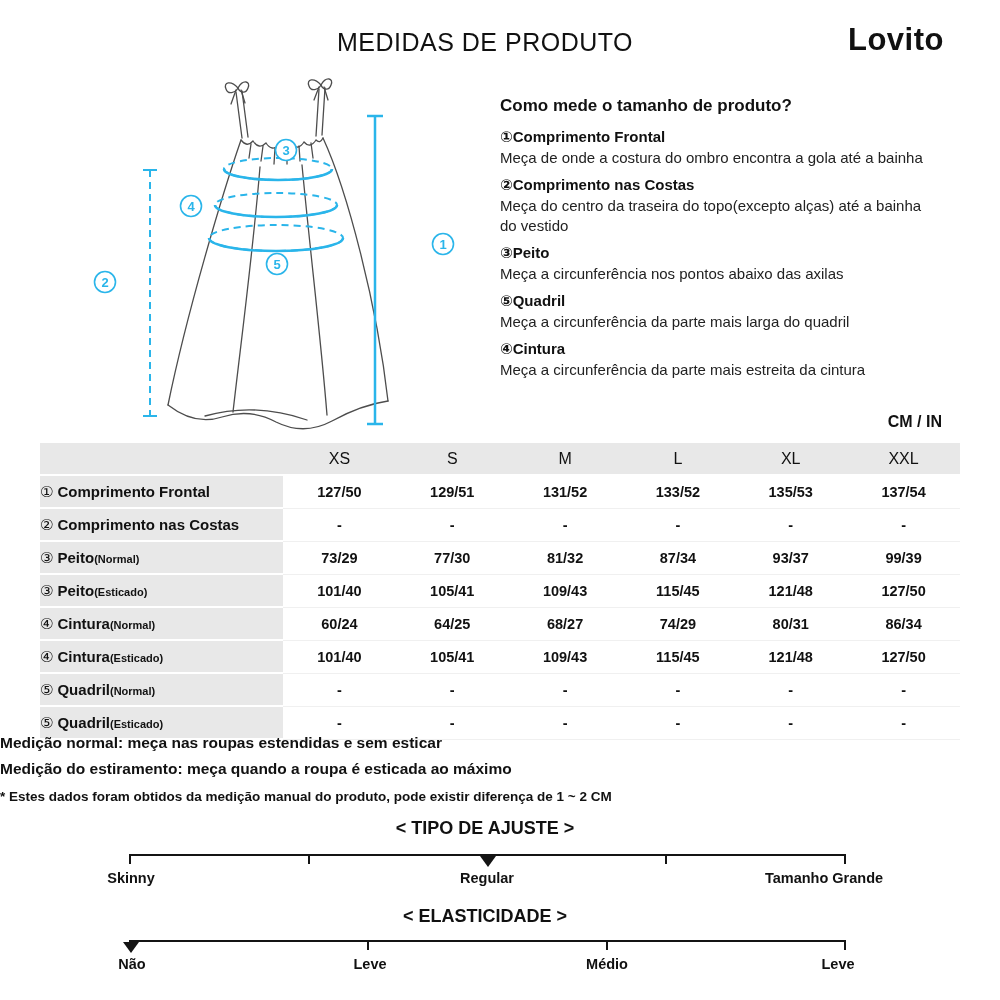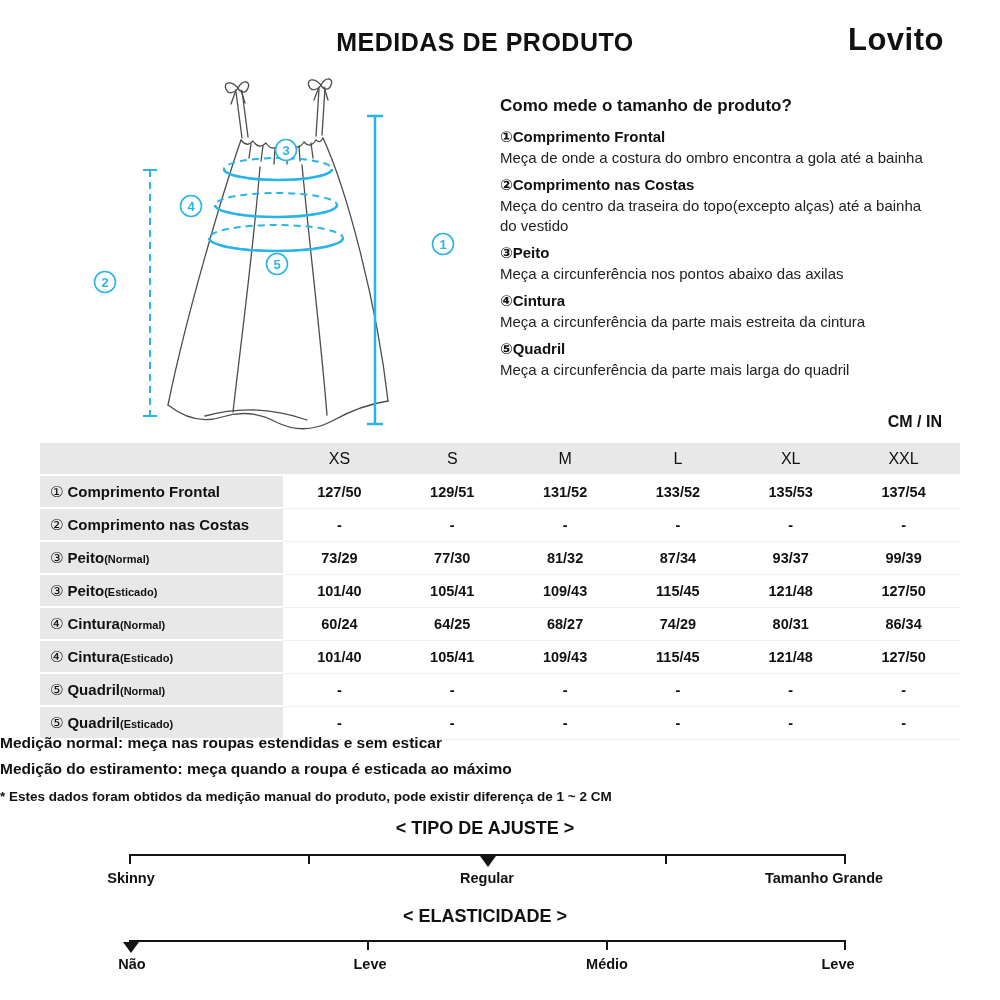--- a/index.html
+++ b/index.html
@@ -4,21 +4,21 @@
 <style>
   html,body { margin:0; padding:0; background:#fff; }
   .page {
     position:relative; width:1000px; height:1000px; overflow:hidden;
     background:#fff; color:#111;
     font-family:"Liberation Sans","DejaVu Sans",sans-serif;
   }
   
   .page-title {
     position:absolute; top:28px; left:0; width:970px; text-align:center;
-    font-size:25px; font-weight:700; letter-spacing:0.5px; margin:0;
+    font-size:25px; font-weight:400; letter-spacing:0.5px; margin:0;
   }
   .brand {
     position:absolute; top:22px; right:56px;
     font-size:31px; font-weight:800; letter-spacing:0.5px;
   }
   
   .illustration { position:absolute; left:55px; top:72px; width:420px; height:360px; }
   
   .guide { position:absolute; left:500px; top:96px; width:424px; }
   .guide h2 { margin:0 0 10px 0; font-size:17px; font-weight:800; }
@@ -31,21 +31,21 @@
     position:absolute; left:40px; top:443px; width:920px;
     border-collapse:collapse; table-layout:fixed;
   }
   .size-table col.c0 { width:243px; }
   .size-table th, .size-table td { height:31px; padding:0; }
   .size-table thead th {
     background:#e8e8e8; font-size:16px; font-weight:400; text-align:center;
     border-bottom:2px solid #fff;
   }
   .size-table tbody th.rlabel {
-    background:#e8e8e8; text-align:left; padding-left:10px;
+    background:#e8e8e8; text-align:left; 
     font-size:15px; font-weight:800; border-bottom:2px solid #fff; white-space:nowrap;
   }
   .size-table tbody td {
     text-align:center; font-size:14.5px; font-weight:800;
     border-bottom:1px solid #f0f0f0; background:#fff;
   }
   .num { font-weight:400; margin-right:4px; }
   .sub { font-size:11px; font-weight:800; }
   
   .note { position:absolute; left:0; width:970px; font-weight:800; }
@@ -152,26 +152,26 @@
     </div>
     <div class="guide-item">
       <div class="g-label"><span>②</span><span>Comprimento nas Costas</span></div>
       <p class="g-desc">Meça do centro da traseira do topo(excepto alças) até a bainha do vestido</p>
     </div>
     <div class="guide-item">
       <div class="g-label"><span>③</span><span>Peito</span></div>
       <p class="g-desc">Meça a circunferência nos pontos abaixo das axilas</p>
     </div>
     <div class="guide-item">
+      <div class="g-label"><span>⑤</span><span>Quadril</span></div>
+      <p class="g-desc">Meça a circunferência da parte mais larga do quadril</p>
+    </div>
+    <div class="guide-item">
       <div class="g-label"><span>④</span><span>Cintura</span></div>
       <p class="g-desc">Meça a circunferência da parte mais estreita da cintura</p>
-    </div>
-    <div class="guide-item">
-      <div class="g-label"><span>⑤</span><span>Quadril</span></div>
-      <p class="g-desc">Meça a circunferência da parte mais larga do quadril</p>
     </div>
   </div>
 
   <div class="unit-label">CM / IN</div>
 
   <table class="size-table">
     <colgroup>
         <col class="c0">
         <col>
         <col>

